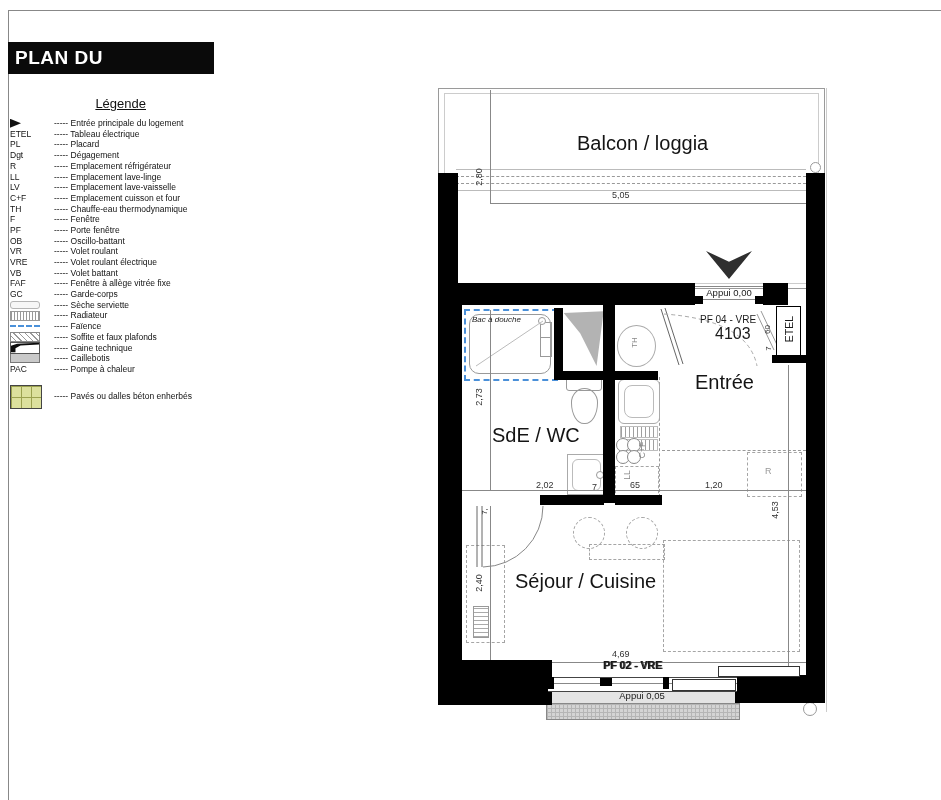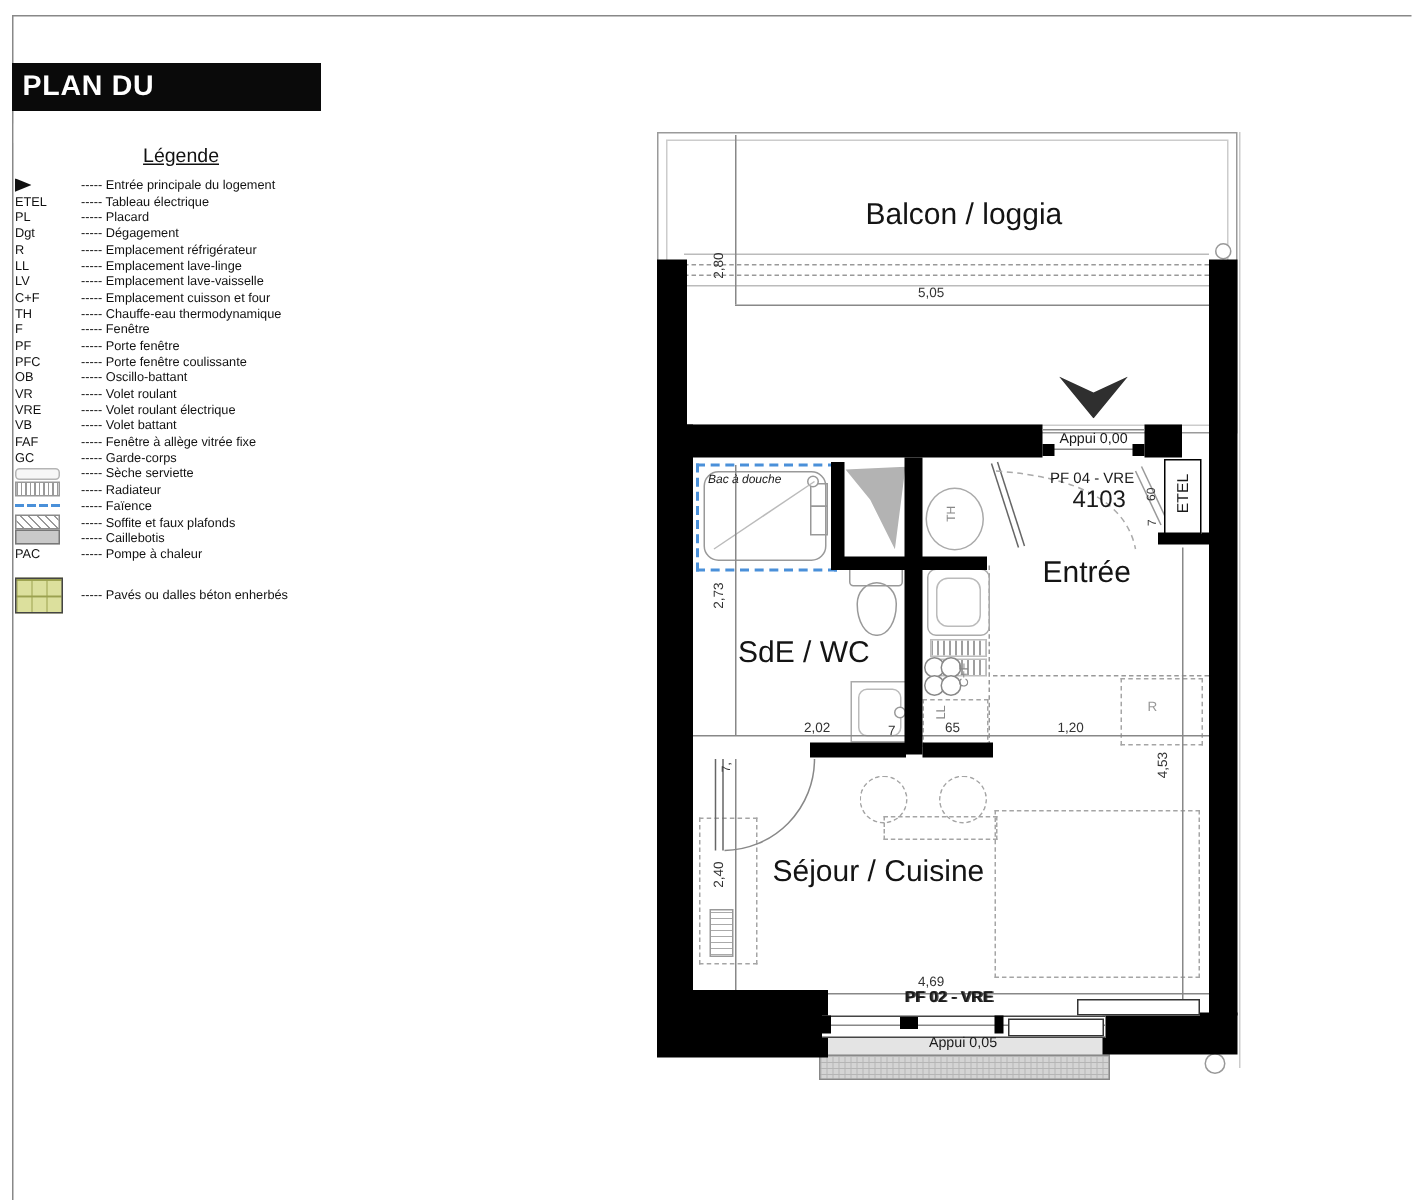--- a/index.html
+++ b/index.html
@@ -108,24 +108,20 @@
       </div>
       <div class="lrow">
         <div class="sym">F</div>
         <span>----- Fenêtre</span>
       </div>
       <div class="lrow">
         <div class="sym">PF</div>
         <span>----- Porte fenêtre</span>
       </div>
       <div class="lrow">
-        <div class="sym">PFC</div>
-        <span>----- Porte fenêtre coulissante</span>
-      </div>
-      <div class="lrow">
         <div class="sym">OB</div>
         <span>----- Oscillo-battant</span>
       </div>
       <div class="lrow">
         <div class="sym">VR</div>
         <span>----- Volet roulant</span>
       </div>
       <div class="lrow">
         <div class="sym">VRE</div>
         <span>----- Volet roulant électrique</span>
@@ -158,20 +154,26 @@
         <div class="sym">
           <div class="ico ico-faience"></div>
         </div>
         <span>----- Faïence</span>
       </div>
       <div class="lrow">
         <div class="sym">
           <div class="ico ico-soffit"></div>
         </div>
         <span>----- Soffite et faux plafonds</span>
+      </div>
+      <div class="lrow">
+        <div class="sym">
+          <div class="ico ico-duct"></div>
+        </div>
+        <span>----- Gaine technique</span>
       </div>
       <div class="lrow">
         <div class="sym">
           <div class="ico ico-grating"></div>
         </div>
         <span>----- Caillebotis</span>
       </div>
       <div class="lrow">
         <div class="sym">PAC</div>
         <span>----- Pompe à chaleur</span>

